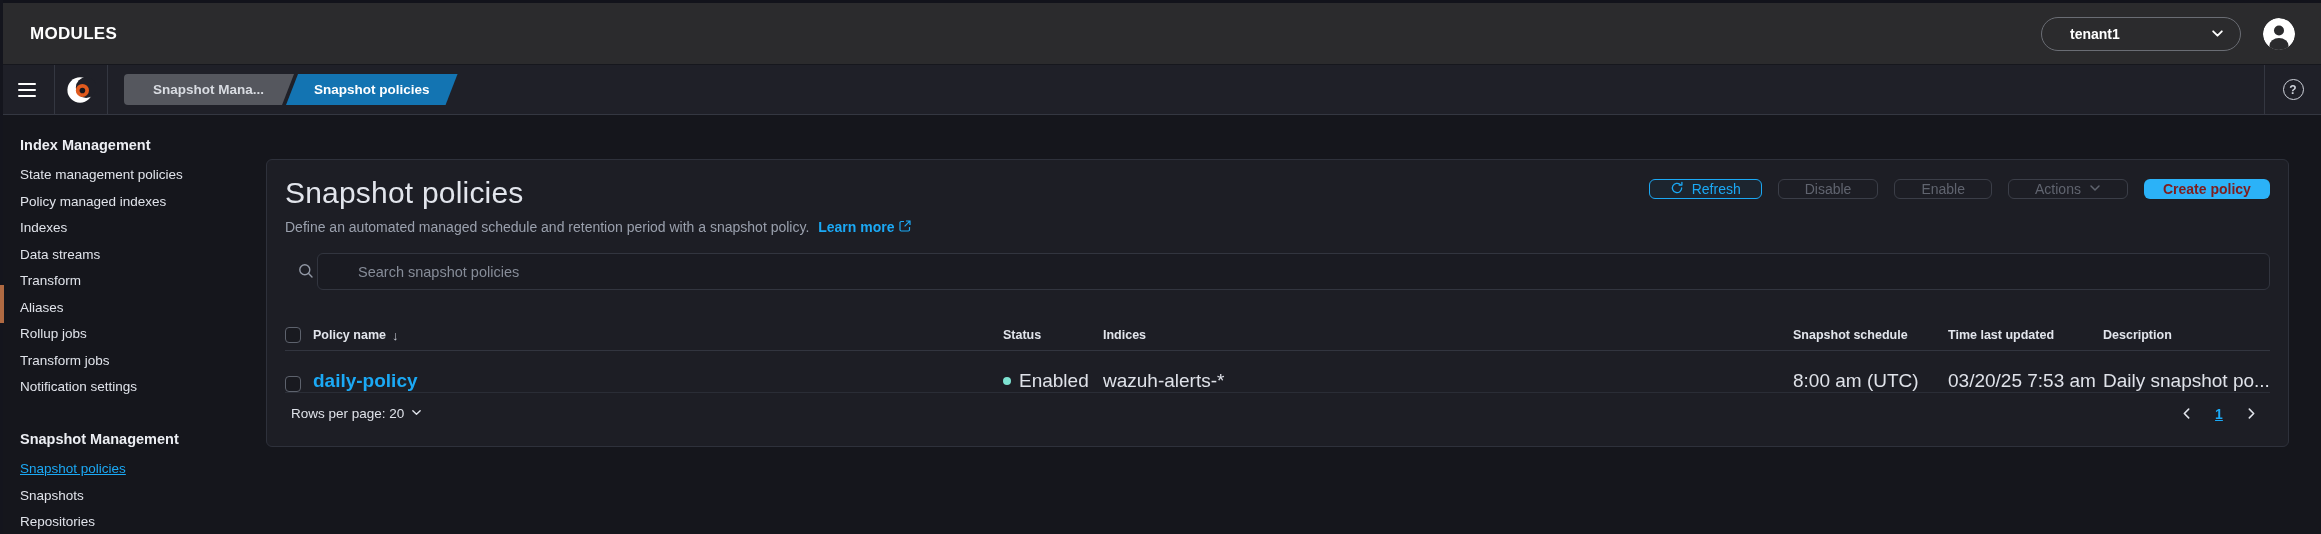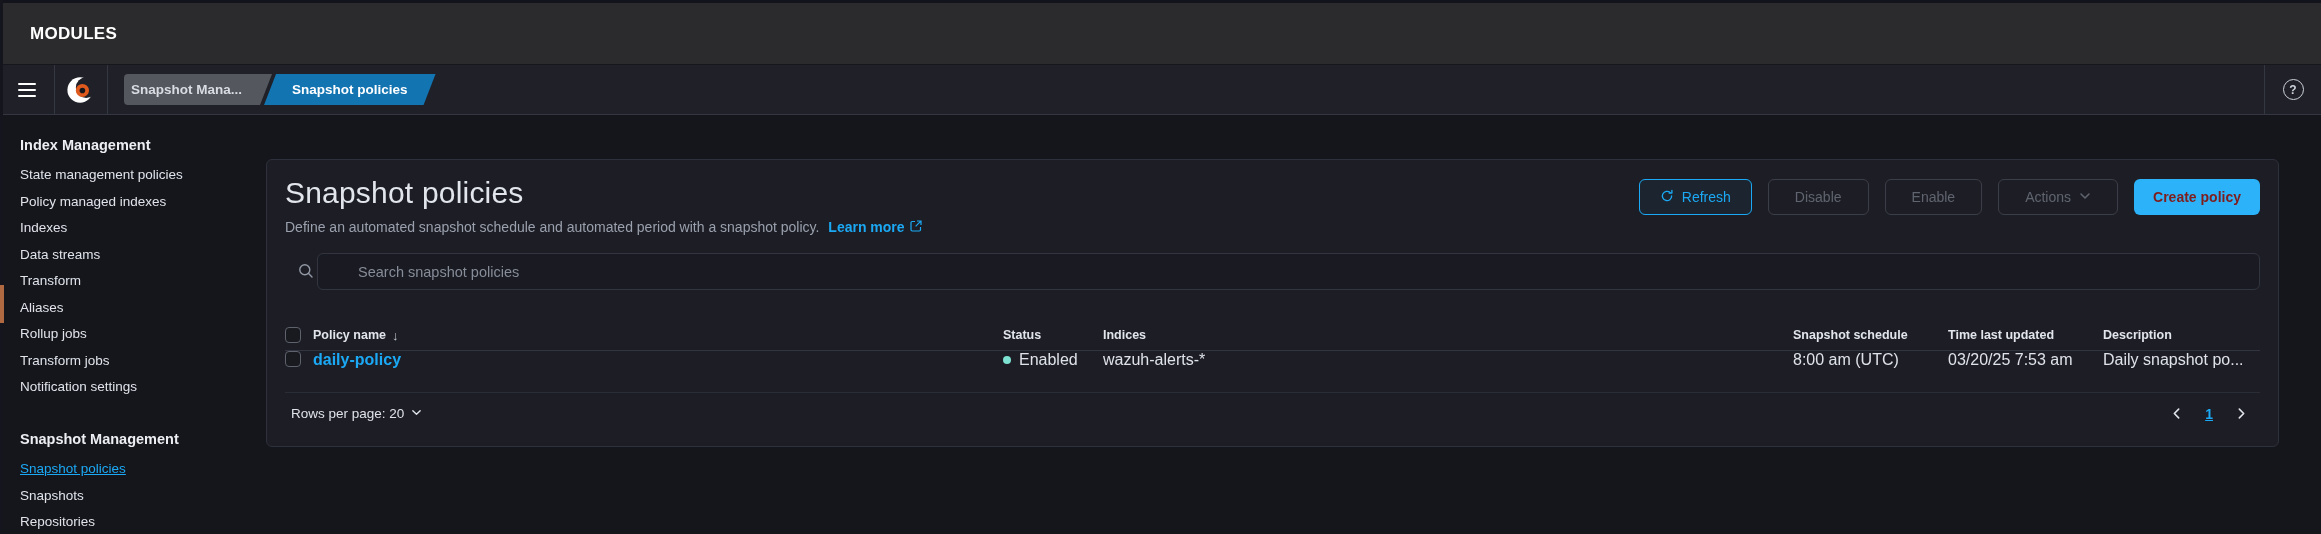--- a/index.html
+++ b/index.html
@@ -35,21 +35,21 @@
     border-bottom:1px solid #343741; border-top:1px solid #16171d;
   }
   .nav-btn { width:54px; display:flex; align-items:center; justify-content:center; cursor:pointer; }
   .hamburger { display:flex; flex-direction:column; gap:4px; }
   .hamburger span { display:block; width:18px; height:2px; background:#ffffff; border-radius:1px; }
   .vdiv { width:1px; background:#343741; }
   .logo-wrap { width:52px; display:flex; align-items:center; justify-content:center; cursor:pointer; }
   .crumbs { display:flex; align-items:center; margin-left:16px; }
   .crumb {
     height:31px; display:flex; align-items:center; font-size:13.5px; font-weight:700;
-    padding:0 7px; white-space:nowrap; cursor:pointer;
+    padding:0 29px; white-space:nowrap; cursor:pointer;
   }
   .crumb.inactive {
     background:#55575e; color:#d9dce2;
     clip-path:polygon(0 0,100% 0,calc(100% - 12px) 100%,0 100%);
     border-radius:4px 0 0 4px; padding-right:30px;
   }
   .crumb.active {
     background:#1374b2; color:#ffffff; margin-left:-8px;
     clip-path:polygon(12px 0,100% 0,calc(100% - 12px) 100%,0 100%);
     padding:0 28px;
@@ -75,21 +75,21 @@
     background:#1d1e25; border:1px solid #2e313b; border-radius:6px;
     height:288px; padding:16px 18px; position:relative;
   }
   .panel-top { display:flex; justify-content:space-between; align-items:flex-start; }
   .panel-title { font-size:30px; font-weight:400; color:#e2e5ec; margin:0 0 9px 0; letter-spacing:.2px; }
   .panel-desc { font-size:14px; color:#9aa0ad; }
   .learn-more { color:#1ba9f5; font-weight:700; margin-left:5px; cursor:pointer; display:inline-flex; align-items:center; gap:5px; text-decoration:none;text-align:right; }
 
   .actions-row { display:flex; gap:16px; padding-top:3px; }
   .btn {
-    height:36px; border-radius:6px; font-size:14px; font-weight:500;
+    height:20px; border-radius:6px; font-size:14px; font-weight:500;
     display:flex; align-items:center; gap:8px; padding:0 20px;
     background:transparent; border:1px solid transparent; cursor:pointer;
     font-family:"Liberation Sans", sans-serif; white-space:nowrap;
   }
   .btn-refresh { border-color:#1ba9f5; color:#1ba9f5; background:rgba(27,169,245,.05); }
   .btn-ghost { border-color:#3b3e48; color:#60646f; padding:0 26px; cursor:default; }
   .btn-primary { background:#2bb2f8; color:#7f1d1d; font-weight:600; border:none; padding:0 19px; }
 
   .search-wrap { position:relative; margin-top:18px;padding-left:32px; }
   .search-input {
@@ -99,22 +99,22 @@
   }
   .search-input::placeholder { color:#868c98; }
   .search-icon { position:absolute; left:13px; top:10px; }
 
   .tbl { margin-top:30px; }
   .tbl-header {
     display:flex; align-items:center; height:31px; border-bottom:1px solid #32353f;
     font-size:12.5px; font-weight:700; color:#e2e5ec;
   }
   .tbl-row {
-    display:flex; align-items:flex-start; height:42px; border-bottom:1px solid #2a2d36;
-    font-size:16px; color:#dfe2e9;
+    display:flex; align-items:flex-end; height:42px; border-bottom:1px solid #2a2d36;
+    font-size:19px; color:#dfe2e9;
   }
   .c-check { width:28px; flex:none; }
   .c-policy { width:690px; flex:none; display:flex; align-items:center; gap:6px; }
   .c-status { width:100px; flex:none; display:flex; align-items:center; gap:8px; }
   .c-indices { width:690px; flex:none; }
   .c-sched { width:155px; flex:none; }
   .c-time { width:155px; flex:none; }
   .c-desc { flex:1; white-space:nowrap; overflow:hidden; }
   .checkbox {
     width:16px; height:16px; border:1px solid #5d626d; border-radius:4px;
@@ -133,20 +133,37 @@
 </head>
 <body>
 
 <div class="edge-strip"></div>
 <div class="left-accent"></div>
 
 <div class="top-strip"></div>
 
 <div class="header">
   <div class="header-title">MODULES</div>
+  <div class="header-right">
+    <button class="tenant-pill">
+      <span>tenant1</span>
+      <span class="chev">
+        <svg width="13" height="13" viewBox="0 0 12 12">
+            <path d="M2 4l4 4 4-4" fill="none" stroke="currentColor" stroke-width="1.7" stroke-linecap="round" stroke-linejoin="round"></path>
+          </svg>
+      </span>
+    </button>
+    <div class="avatar">
+      <svg width="32" height="32" viewBox="0 0 32 32">
+        <circle cx="16" cy="16" r="16" fill="#ffffff"></circle>
+        <circle cx="16" cy="12.5" r="5" fill="#2b2b2d"></circle>
+        <ellipse cx="16" cy="27.5" rx="9.5" ry="7.5" fill="#2b2b2d"></ellipse>
+      </svg>
+    </div>
+  </div>
 </div>
 
 <div class="nav">
   <div class="nav-btn">
     <div class="hamburger">
         <span></span>
         <span></span>
         <span></span>
       </div>
   </div>
@@ -198,21 +215,21 @@
     <div class="side-item">Repositories</div>
   </div>
 
   <div class="content">
     <div class="panel">
 
       <div class="panel-top">
         <div>
           <h1 class="panel-title">Snapshot policies</h1>
           <div class="panel-desc">
-            <span>Define an automated snapshot schedule and automated period with a snapshot policy.</span>
+            <span>Define an automated managed schedule and retention period with a snapshot policy.</span>
             <a class="learn-more">
               <span>Learn more</span>
               <span>
                 <svg width="12" height="12" viewBox="0 0 12 12">
                     <path d="M5 1.5H2.2A1.2 1.2 0 0 0 1 2.7v7.1A1.2 1.2 0 0 0 2.2 11h7.1a1.2 1.2 0 0 0 1.2-1.2V7" fill="none" stroke="#1ba9f5" stroke-width="1.2"></path>
                     <path d="M7 1h4v4M10.8 1.2 5.6 6.4" fill="none" stroke="#1ba9f5" stroke-width="1.2"></path>
                   </svg>
               </span>
             </a>
           </div>

